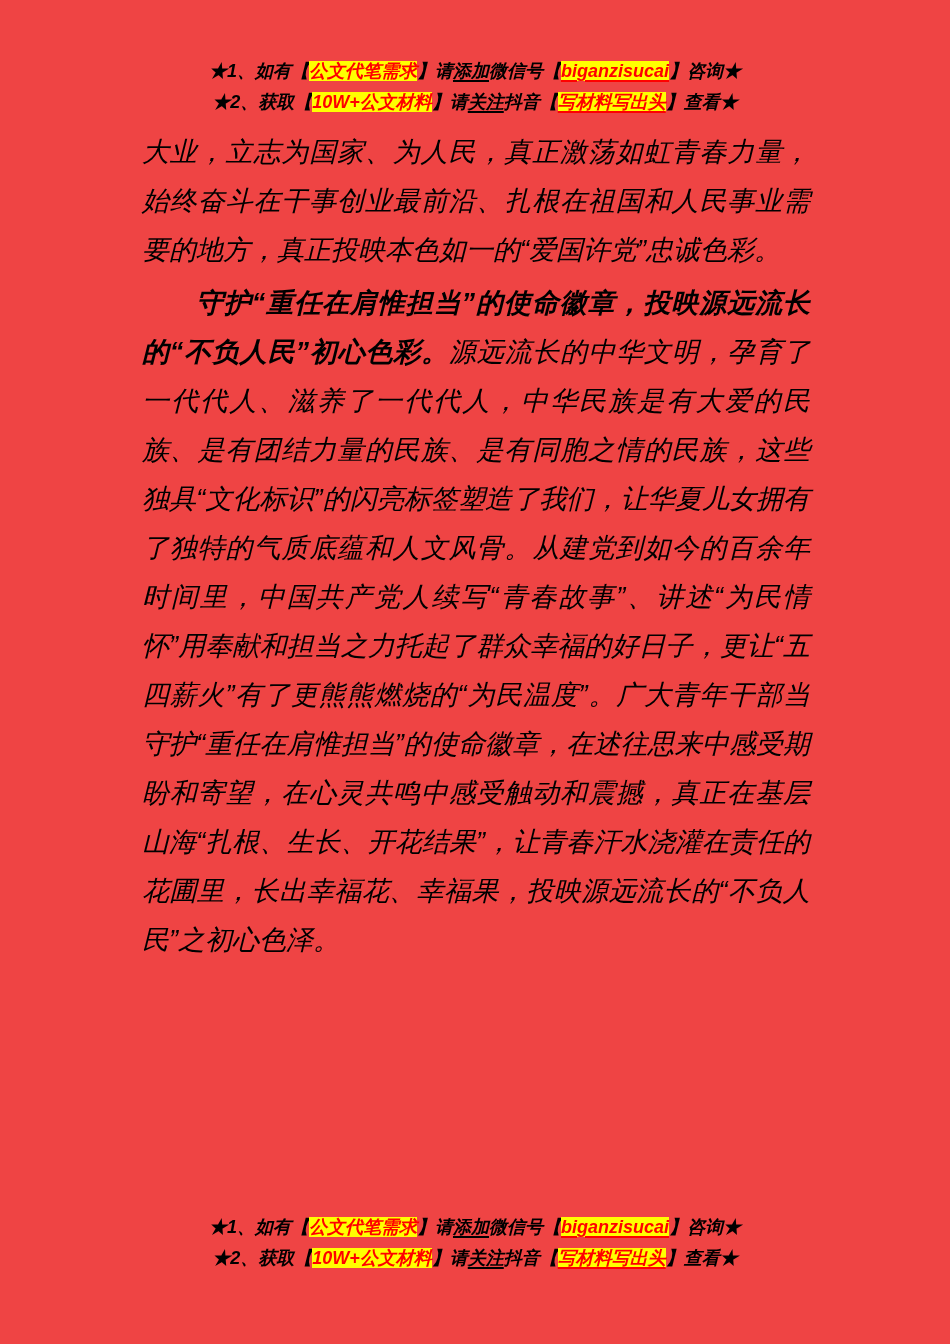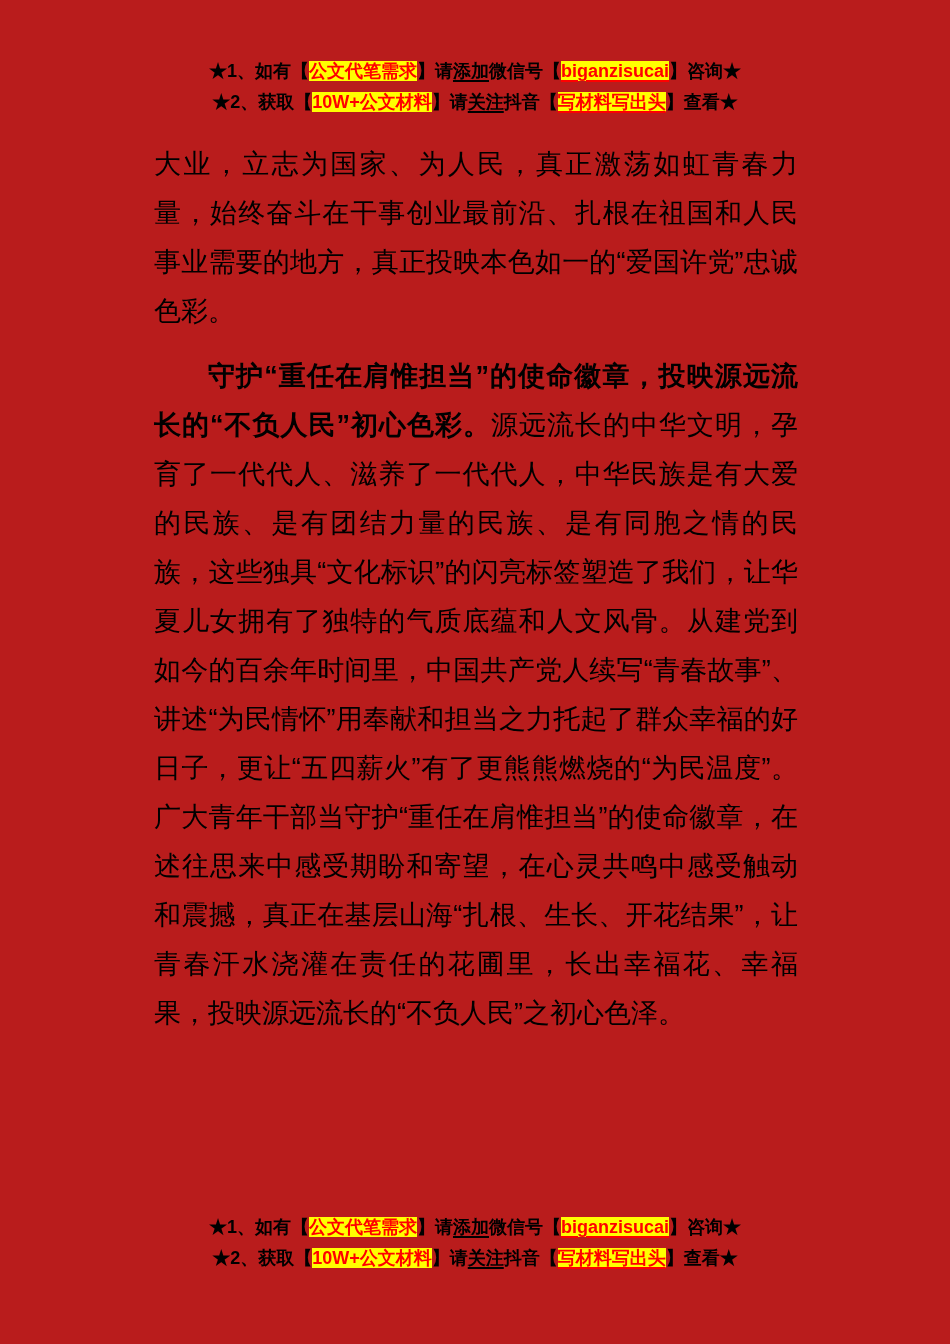--- a/index.html
+++ b/index.html
@@ -49,29 +49,29 @@
     position: absolute;
     left: 138px;
     top: 124px;
     width: 676px;
     font-size: 27px;
     line-height: 49px;
     text-align: justify;
     text-justify: inter-ideograph;
     color: #000;
   }
-  .para { margin: 16px; }
+  .para { margin: 4px; }
   .para.indent { text-indent: 2em; }
   .seg-bold { font-weight: 700; }
   .seg-regular { font-weight: 400; }
 </style>
 </head>
 <body>
 
-<div class="page" style="background: #b91c1c;">
+<div class="page" style="background: #ef4444; font-style: italic;">
   <div class="ad-block header-ad">
       <div class="ad-line"><span class="seg-plain">★1、如有【</span><span class="seg-hl">公文代笔需求</span><span class="seg-plain">】请</span><span class="seg-ul">添加</span><span class="seg-plain">微信号【</span><span class="seg-hl-ul">biganzisucai</span><span class="seg-plain">】咨询★</span></div>
       <div class="ad-line"><span class="seg-plain">★2、获取【</span><span class="seg-hl">10W+公文材料</span><span class="seg-plain">】请</span><span class="seg-ul">关注</span><span class="seg-plain">抖音【</span><span class="seg-hl-ul">写材料写出头</span><span class="seg-plain">】查看★</span></div>
     </div>
   <div class="body-text">
       <p class="para"><span class="seg-regular">大业，立志为国家、为人民，真正激荡如虹青春力量，始终奋斗在干事创业最前沿、扎根在祖国和人民事业需要的地方，真正投映本色如一的“爱国许党”忠诚色彩。</span></p>
       <p class="para indent"><span class="seg-bold">守护“重任在肩惟担当”的使命徽章，投映源远流长的“不负人民”初心色彩。</span><span class="seg-regular">源远流长的中华文明，孕育了一代代人、滋养了一代代人，中华民族是有大爱的民族、是有团结力量的民族、是有同胞之情的民族，这些独具“文化标识”的闪亮标签塑造了我们，让华夏儿女拥有了独特的气质底蕴和人文风骨。从建党到如今的百余年时间里，中国共产党人续写“青春故事”、讲述“为民情怀”用奉献和担当之力托起了群众幸福的好日子，更让“五四薪火”有了更熊熊燃烧的“为民温度”。广大青年干部当守护“重任在肩惟担当”的使命徽章，在述往思来中感受期盼和寄望，在心灵共鸣中感受触动和震撼，真正在基层山海“扎根、生长、开花结果”，让青春汗水浇灌在责任的花圃里，长出幸福花、幸福果，投映源远流长的“不负人民”之初心色泽。</span></p>
     </div>
   <div class="ad-block footer-ad">
       <div class="ad-line"><span class="seg-plain">★1、如有【</span><span class="seg-hl">公文代笔需求</span><span class="seg-plain">】请</span><span class="seg-ul">添加</span><span class="seg-plain">微信号【</span><span class="seg-hl-ul">biganzisucai</span><span class="seg-plain">】咨询★</span></div>

